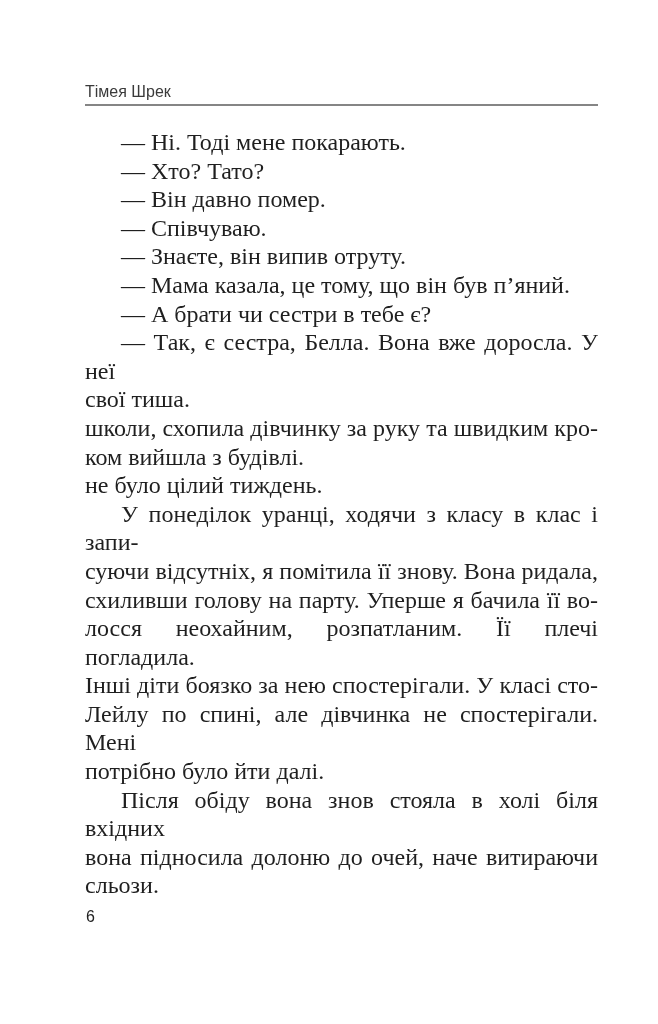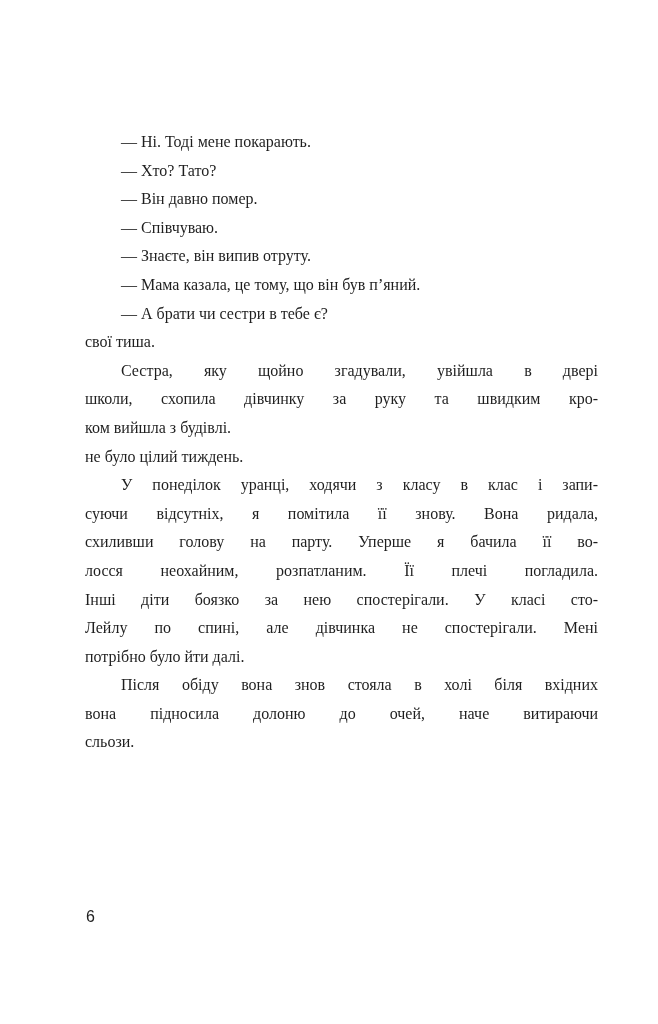--- a/index.html
+++ b/index.html
@@ -25,21 +25,21 @@
     color: #3a3a3a;
     padding-bottom: 3px;
     border-bottom: 2px solid #858585;
   }
   .text-block {
     position: absolute;
     left: 85px;
     top: 128px;
     width: 513px;
     font-family: "Liberation Serif", "DejaVu Serif", serif;
-    font-size: 16px;
+    font-size: 24px;
     line-height: 28.6px;
     color: #1f1f1f;
   }
   .text-line {
     text-align: justify;
     text-align-last: justify;
     white-space: normal;
   }
   .text-line.last {
     text-align-last: left;
@@ -54,31 +54,32 @@
     font-family: "Liberation Sans", sans-serif;
     font-size: 16px;
     color: #222222;
   }
 </style>
 </head>
 <body>
 
 <div class="page">
 
+  <div class="running-head">Тімея Шрек</div>
 
   <div class="text-block">
       <div class="text-line indent last">— Ні. Тоді мене покарають.</div>
       <div class="text-line indent last">— Хто? Тато?</div>
       <div class="text-line indent last">— Він давно помер.</div>
       <div class="text-line indent last">— Співчуваю.</div>
       <div class="text-line indent last">— Знаєте, він випив отруту.</div>
       <div class="text-line indent last">— Мама казала, це тому, що він був п’яний.</div>
       <div class="text-line indent last">— А брати чи сестри в тебе є?</div>
+      <div class="text-line indent">— Так, є сестра, Белла. Вона вже доросла. У неї</div>
       <div class="text-line last">свої тиша.</div>
-      <div class="text-line indent">Сестра, яку щойно згадували, увійшла в двері</div>
       <div class="text-line">школи, схопила дівчинку за руку та швидким кро-</div>
       <div class="text-line last">ком вийшла з будівлі.</div>
       <div class="text-line last">не було цілий тиждень.</div>
       <div class="text-line indent">У понеділок уранці, ходячи з класу в клас і запи-</div>
       <div class="text-line">суючи відсутніх, я помітила її знову. Вона ридала,</div>
       <div class="text-line">схиливши голову на парту. Уперше я бачила її во-</div>
       <div class="text-line">лосся неохайним, розпатланим. Її плечі погладила.</div>
       <div class="text-line">Інші діти боязко за нею спостерігали. У класі сто-</div>
       <div class="text-line">Лейлу по спині, але дівчинка не спостерігали. Мені</div>
       <div class="text-line last">потрібно було йти далі.</div>

